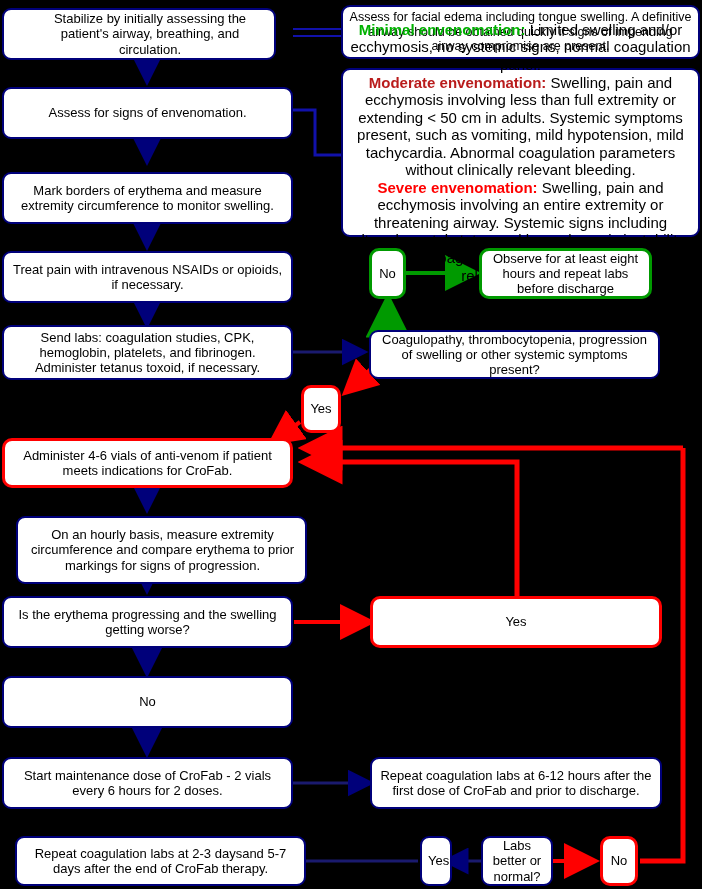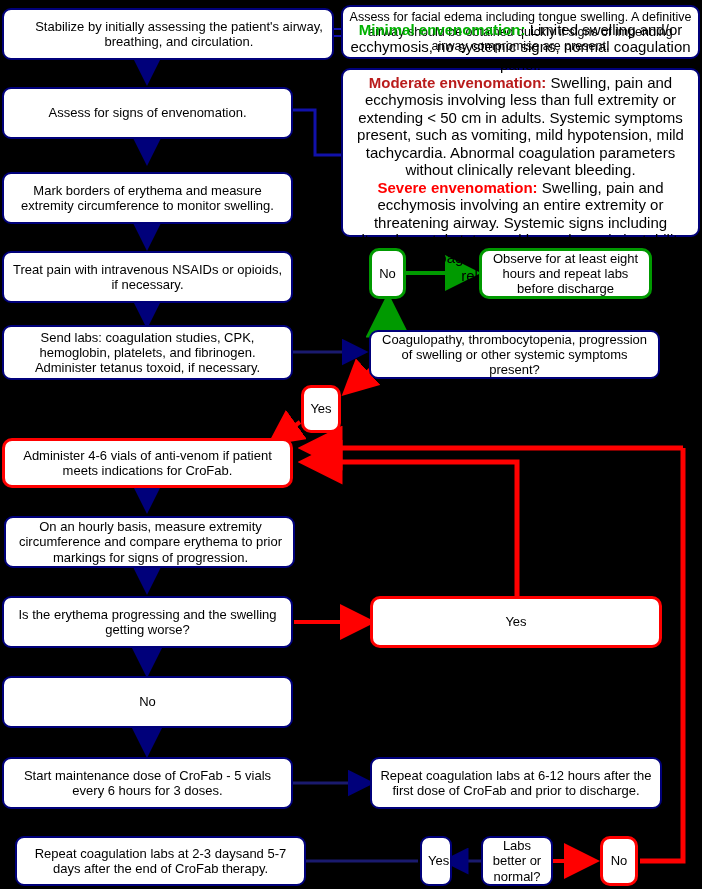--- a/index.html
+++ b/index.html
@@ -132,21 +132,21 @@
     </g>
     <g stroke="#1a1a6e" stroke-width="3" fill="none">
       <line x1="483" y1="861" x2="446" y2="861" marker-end="url(#anav)"></line>
     </g>
 
     <g stroke="#ff0000" stroke-width="4" fill="none">
       <line x1="553" y1="861" x2="594" y2="861" marker-end="url(#ared)"></line>
     </g>
   </svg>
 
-  <div class="node nav t13" style="left:2px; top:8px; width:332px; height:52px;padding-left:28px;">
+  <div class="node nav t13" style="left:2px; top:8px; width:274px; height:52px;padding-left:28px;">
     <span class="inner">Stabilize by initially assessing the patient's airway, breathing, and circulation.</span>
   </div>
 
   <div class="node nav t13" style="left:2px; top:87px; width:291px; height:52px;text-align:center;">
     <span class="inner">Assess for signs of envenomation.</span>
   </div>
 
   <div class="node nav t13" style="left:2px; top:172px; width:291px; height:52px;">
     <span class="inner">Mark borders of erythema and measure extremity circumference to monitor swelling.</span>
   </div>
@@ -156,34 +156,34 @@
   </div>
 
   <div class="node nav t13" style="left:2px; top:325px; width:291px; height:55px;">
     <span class="inner">Send labs: coagulation studies, CPK, hemoglobin, platelets, and fibrinogen. Administer tetanus toxoid, if necessary.</span>
   </div>
 
   <div class="node nred t13" style="left:2px; top:438px; width:291px; height:50px;">
     <span class="inner">Administer 4-6 vials of anti-venom if patient meets indications for CroFab.</span>
   </div>
 
-  <div class="node nav t13" style="left:4px; top:516px; width:291px; height:52px;padding-left:8px;">
+  <div class="node nav t13" style="left:16px; top:516px; width:291px; height:68px;padding-left:8px;">
     <span class="inner">On an hourly basis, measure extremity circumference and compare erythema to prior markings for signs of progression.</span>
   </div>
 
   <div class="node nav t13" style="left:2px; top:596px; width:291px; height:52px;">
     <span class="inner">Is the erythema progressing and the swelling getting worse?</span>
   </div>
 
   <div class="node nav t13" style="left:2px; top:676px; width:291px; height:52px;">
     <span class="inner">No</span>
   </div>
 
   <div class="node nav t13" style="left:2px; top:757px; width:291px; height:52px;">
-    <span class="inner">Start maintenance dose of CroFab - 5 vials every 6 hours for 3 doses.</span>
+    <span class="inner">Start maintenance dose of CroFab - 2 vials every 6 hours for 2 doses.</span>
   </div>
 
   <div class="node nav t13" style="left:15px; top:836px; width:291px; height:50px;">
     <span class="inner">Repeat coagulation labs at 2-3 daysand 5-7 days after the end of CroFab therapy.</span>
   </div>
 
   <div class="node nav t12" style="left:341px; top:5px; width:359px; height:54px;">
     <span class="inner">Assess for facial edema including tongue swelling. A definitive airway should be obtained quickly if signs of impending airway compromise are present.</span>
   </div>
 

